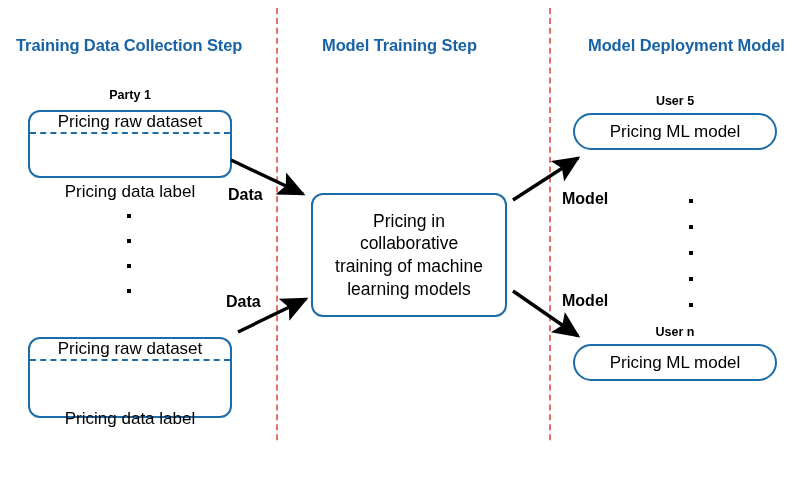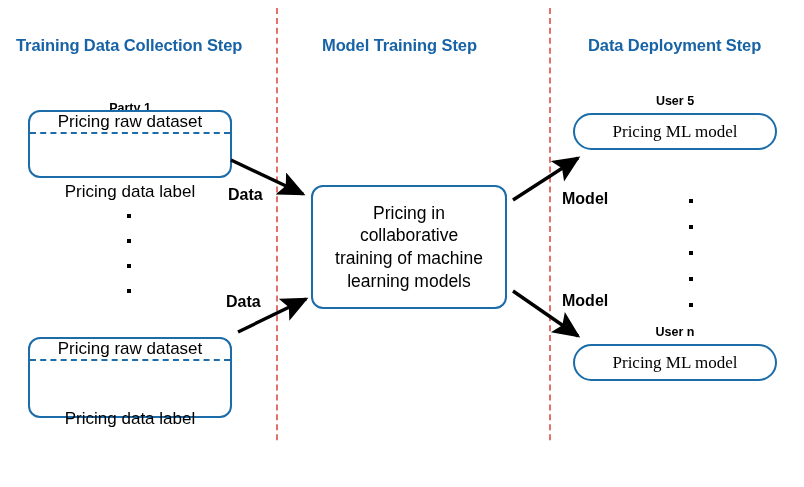--- a/index.html
+++ b/index.html
@@ -98,21 +98,20 @@
     box-sizing: border-box;
     border: 2.2px solid #1b6ca8;
     border-radius: 999px;
     background: #ffffff;
     display: flex;
     align-items: center;
     justify-content: center;
     font-size: 17px;
     color: #000000;
     white-space: nowrap;
-    font-family: Liberation Serif, serif;
   }
 
   
   .edge-label {
     position: absolute;
     font-weight: bold;
     font-size: 16px;
     color: #000000;
     white-space: nowrap;
   }
@@ -144,44 +143,44 @@
     pointer-events: none;
   }
 </style>
 </head>
 <body>
 
 <div id="canvas">
 
   <div class="col-header" id="hdr-train">Training Data Collection Step</div>
   <div class="col-header" id="hdr-model">Model Training Step</div>
-  <div class="col-header" id="hdr-deploy">Data Deployment Step</div>
+  <div class="col-header" id="hdr-deploy">Model Deployment Model</div>
 
   <div class="divider" id="divider-1"></div>
   <div class="divider" id="divider-2"></div>
 
-  <div class="caption" style="left:28px; top:101px; width:204px;">Party 1</div>
+  <div class="caption" style="left:28px; top:88px; width:204px;">Party 1</div>
   <div class="party-box" id="party-1-box" style="left:28px; top:110px; width:204px; height:68px;">
     <div class="party-row top">Pricing raw dataset</div>
     <div class="party-row">Pricing data label</div>
   </div>
 
   <div class="dots" id="dots-left">
     <span class="dot"></span>
     <span class="dot"></span>
     <span class="dot"></span>
     <span class="dot"></span>
   </div>
 
   <div class="party-box" id="party-n-box" style="left:28px; top:337px; width:204px; height:81px;">
     <div class="party-row top">Pricing raw dataset</div>
     <div class="party-row">Pricing data label</div>
   </div>
 
-  <div id="center-box" style="left:311px; top:185px; width:196px; height:124px;">
+  <div id="center-box" style="left:311px; top:193px; width:196px; height:124px;">
     <span>
       <span>Pricing in</span><br>
       <span>collaborative</span><br>
       <span>training of machine</span><br>
       <span>learning models</span>
     </span>
   </div>
 
   <div class="caption" style="left:573px; top:94px; width:204px;">User 5</div>
   <div class="user-box" id="user-1-box" style="left:573px; top:113px; width:204px; height:37px;">

